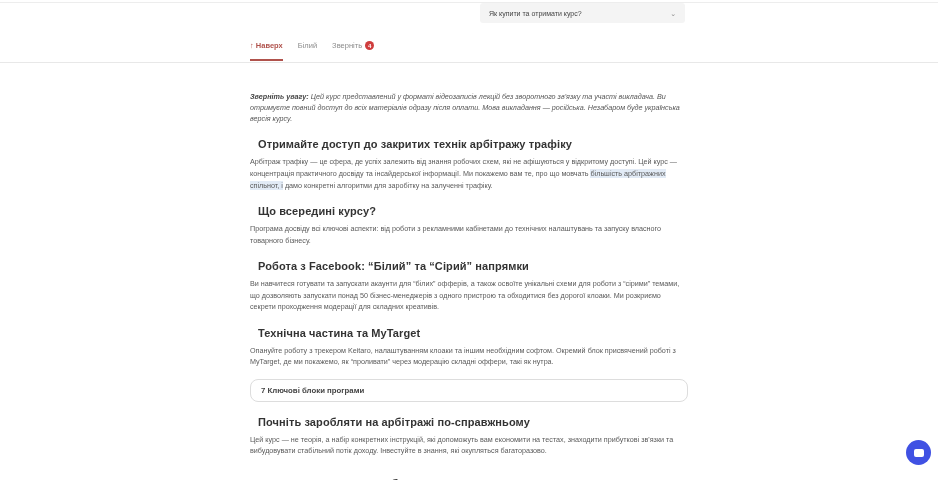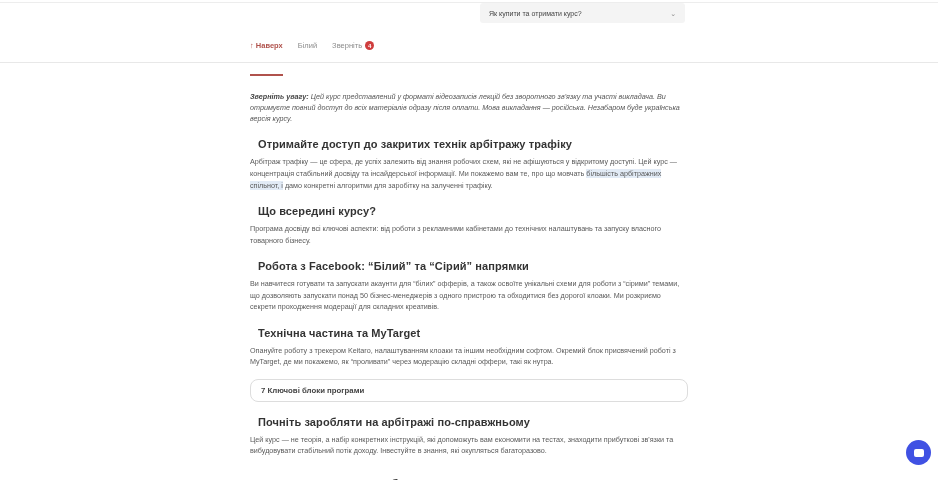--- a/index.html
+++ b/index.html
@@ -8,21 +8,21 @@
   .top-hairline { position:absolute; top:2px; left:0; width:938px; height:1px; background:#ededed; }
 
   
   .faq-dropdown { position:absolute; left:480px; top:3px; width:205px; height:20px;
     background:#f4f4f4; border-radius:3px; display:flex; align-items:center;
     padding:0 9px; font-size:7px; color:#444; cursor:pointer; }
   .faq-dropdown .chev { margin-left:auto; color:#888; font-size:7px; line-height:1; }
 
   
   .tabs { position:absolute; left:250px; top:41px; display:flex; gap:15px; align-items:flex-start; }
-  .tab { font-size:7.5px; color:#8b8b8b; padding-bottom:24px; cursor:pointer; display:flex; align-items:center; }
+  .tab { font-size:7.5px; color:#8b8b8b; padding-bottom:9px; cursor:pointer; display:flex; align-items:center; }
   .tab.active { color:#b0524c; border-bottom:2px solid #b0524c; font-weight:bold; }
   .tab .badge { width:9px; height:9px; border-radius:50%; background:#cf3d3d; color:#fff;
     font-size:6px; display:inline-flex; align-items:center; justify-content:center; margin-left:3px; font-weight:bold; }
   .tabs-divider { position:absolute; left:0; top:62px; width:938px; height:1px; background:#e8e8e8; }
 
   
   .content { position:absolute; left:250px; top:70px; width:438px; }
   .notice { font-size:7.2px; font-style:italic; color:#555; line-height:1.55; margin-top:21px; }
   .notice b { color:#444; }
   h3.sec { font-size:11px; color:#333; letter-spacing:.1px; margin:14px 8px 6px; font-weight:bold; }
@@ -61,21 +61,21 @@
     <span class="badge">4</span>
   </div>
 </div>
 <div class="tabs-divider"></div>
 
 <div class="content">
 
   <p class="notice"><b>Зверніть увагу:</b><span> Цей курс представлений у форматі відеозаписів лекцій без зворотного зв'язку та участі викладача. Ви отримуєте повний доступ до всіх матеріалів одразу після оплати. Мова викладання — російська. Незабаром буде українська версія курсу.</span></p>
 
   <h3 class="sec">Отримайте доступ до закритих технік арбітражу трафіку</h3>
-  <p class="sec-text"><span>Арбітраж трафіку — це сфера, де успіх залежить від знання робочих схем, які не афішуються у відкритому доступі. Цей курс — концентрація стабільний досвіду та інсайдерської інформації. Ми покажемо вам те, про що мовчать </span><span class="hl">більшість арбітражних спільнот, і</span><span> дамо конкретні алгоритми для заробітку на залученні трафіку.</span></p>
+  <p class="sec-text"><span>Арбітраж трафіку — це сфера, де успіх залежить від знання робочих схем, які не афішуються у відкритому доступі. Цей курс — концентрація практичного досвіду та інсайдерської інформації. Ми покажемо вам те, про що мовчать </span><span class="hl">більшість арбітражних спільнот, і</span><span> дамо конкретні алгоритми для заробітку на залученні трафіку.</span></p>
 
   <h3 class="sec">Що всередині курсу?</h3>
   <p class="sec-text">Програма досвіду всі ключові аспекти: від роботи з рекламними кабінетами до технічних налаштувань та запуску власного товарного бізнесу.</p>
 
   <h3 class="sec">Робота з Facebook: “Білий” та “Сірий” напрямки</h3>
   <p class="sec-text">Ви навчитеся готувати та запускати акаунти для “білих” офферів, а також освоїте унікальні схеми для роботи з “сірими” темами, що дозволяють запускати понад 50 бізнес-менеджерів з одного пристрою та обходитися без дорогої клоаки. Ми розкриємо секрети проходження модерації для складних креативів.</p>
 
   <h3 class="sec">Технічна частина та MyTarget</h3>
   <p class="sec-text">Опануйте роботу з трекером Keitaro, налаштуванням клоаки та іншим необхідним софтом. Окремий блок присвячений роботі з MyTarget, де ми покажемо, як “проливати” через модерацію складні оффери, такі як нутра.</p>
 

